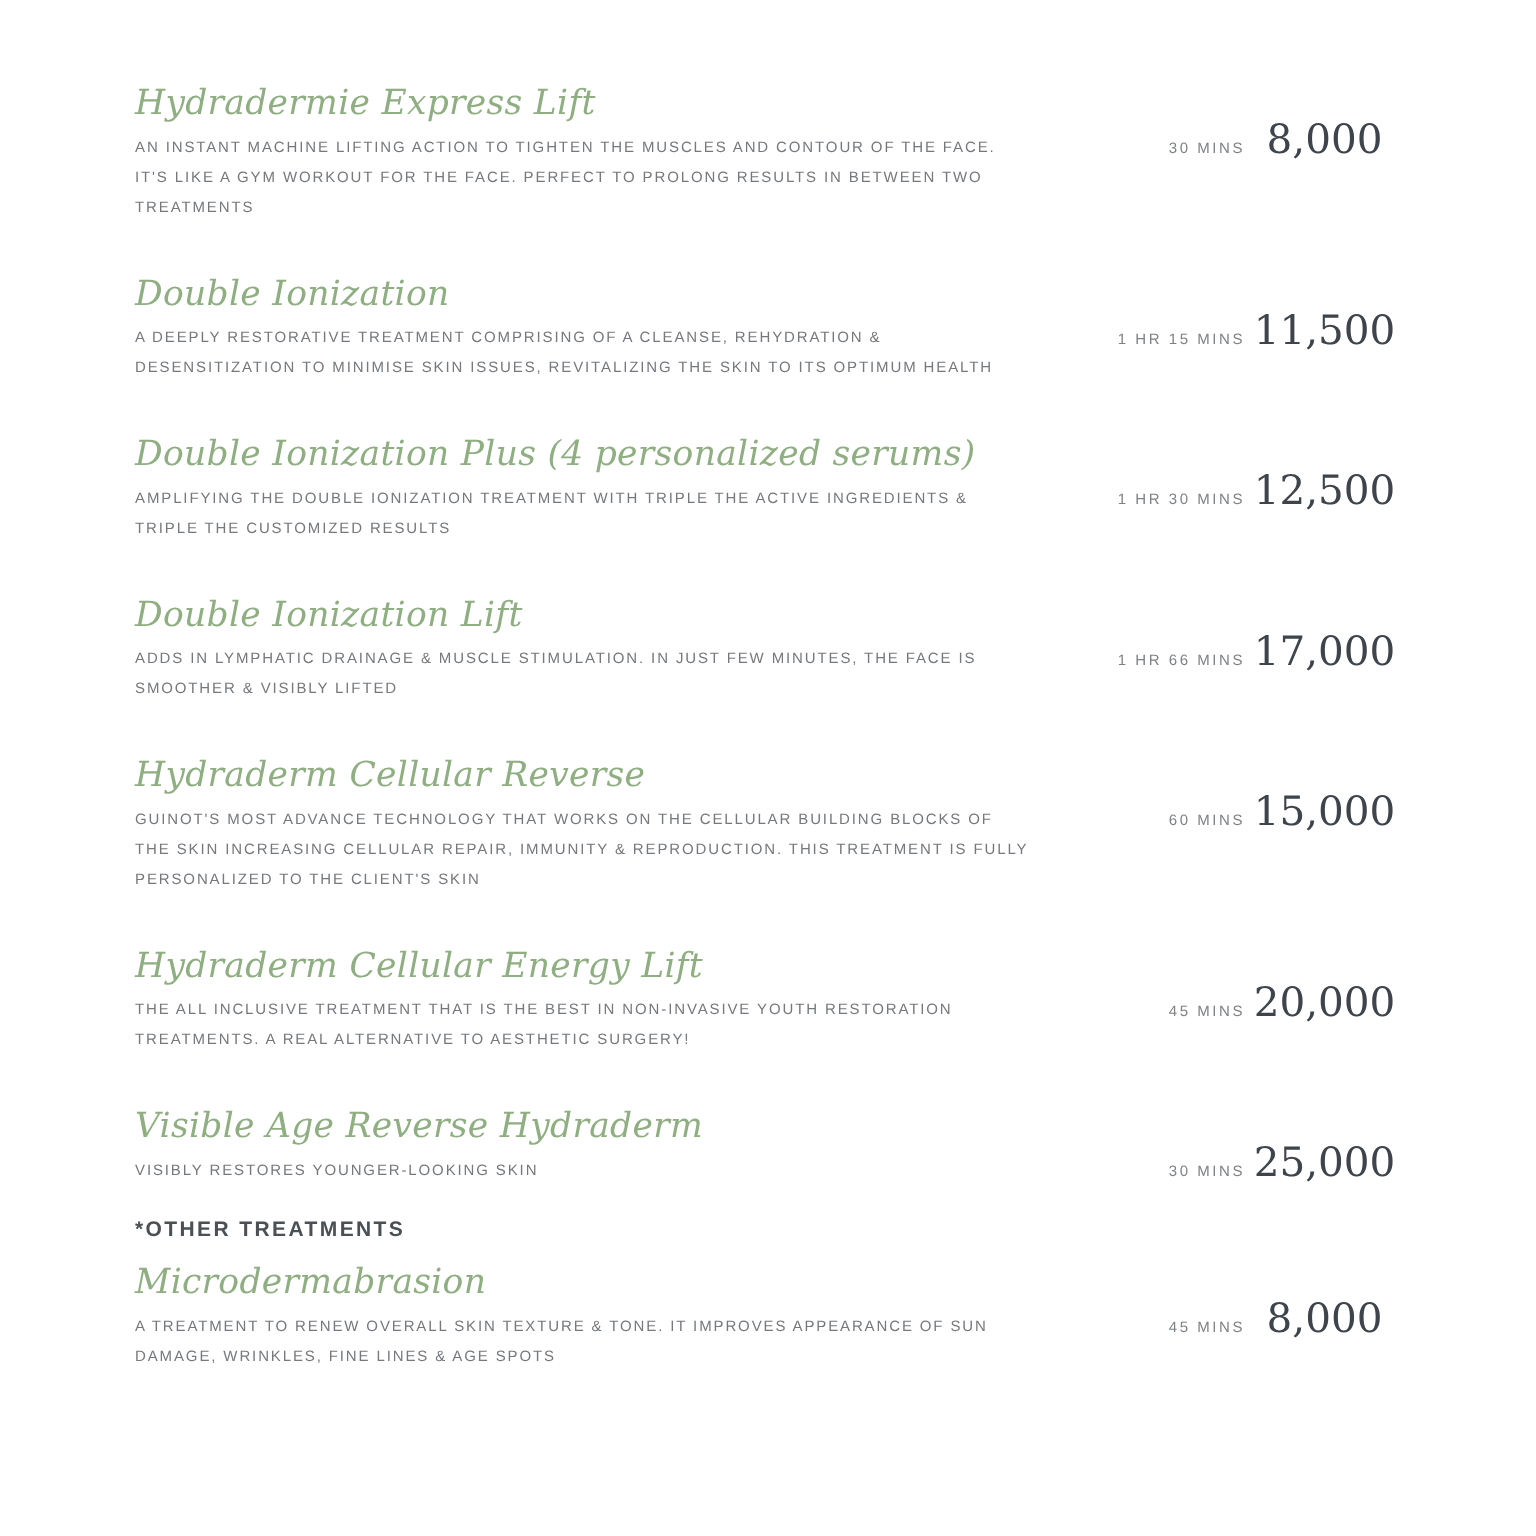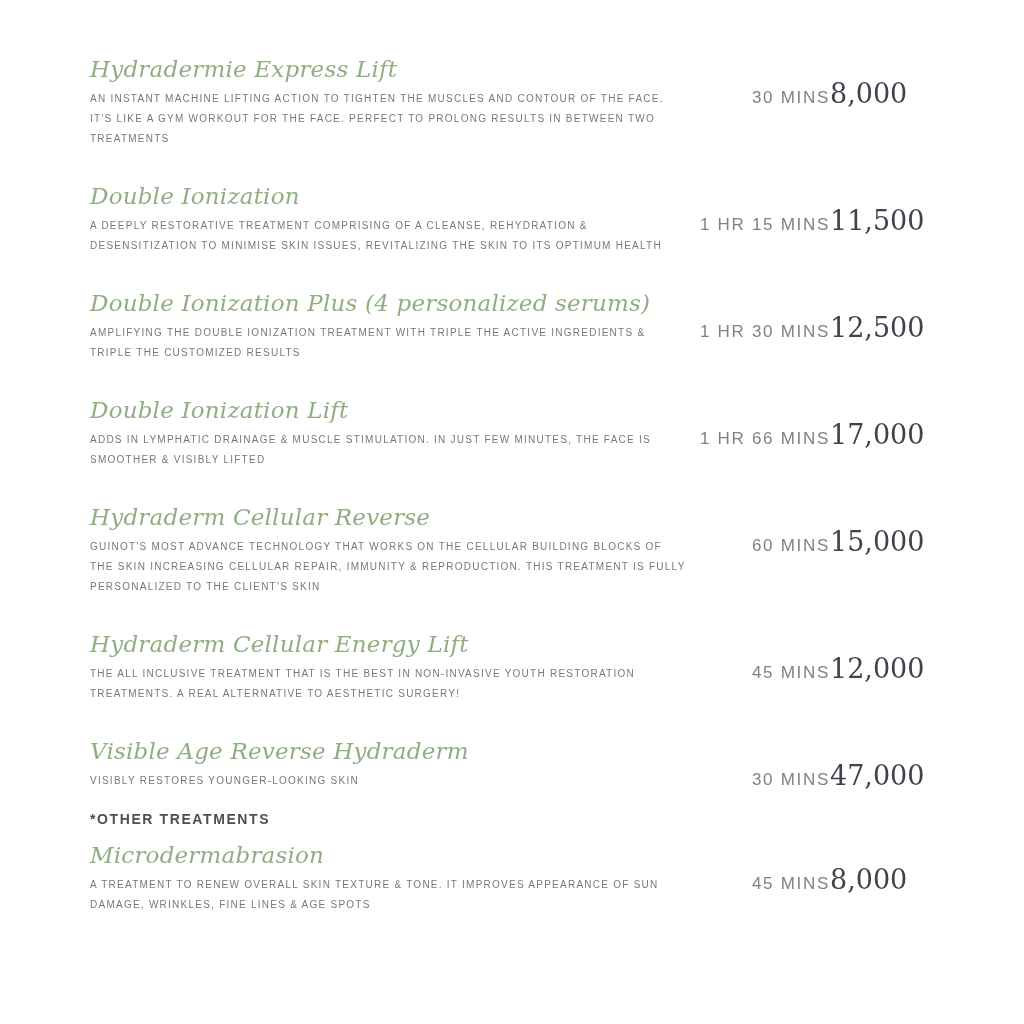--- a/index.html
+++ b/index.html
@@ -52,29 +52,29 @@
     color: #75797D;
   }
   .right {
     flex: 1;
     display: flex;
     justify-content: flex-end;
     align-items: baseline;
     padding-top: 23px;
   }
   .tdur {
-    font-size: 17px;
+    font-size: 10px;
     letter-spacing: 1.7px;
     color: #7E8285;
     white-space: nowrap;
   }
   .tprice {
     width: 106px;
     flex: 0 0 106px;
-    text-align: left;
+    text-align: center;
     font-family: "DejaVu Serif", serif;
     font-weight: normal;
     font-size: 27px;
     line-height: 30px;
     color: #3E444B;
     white-space: nowrap;
   }
   .section-header {
     font-size: 14px;
     font-weight: bold;
@@ -144,32 +144,32 @@
       </div>
     </div>
 
     <div class="row">
       <div class="left">
         <h2 class="tname">Hydraderm Cellular Energy Lift</h2>
         <p class="tdesc">THE ALL INCLUSIVE TREATMENT THAT IS THE BEST IN NON-INVASIVE YOUTH RESTORATION TREATMENTS. A REAL ALTERNATIVE TO AESTHETIC SURGERY!</p>
       </div>
       <div class="right">
         <span class="tdur">45 MINS</span>
-        <span class="tprice">12,000</span>
+        <span class="tprice">20,000</span>
       </div>
     </div>
 
     <div class="row tight">
       <div class="left">
         <h2 class="tname">Visible Age Reverse Hydraderm</h2>
         <p class="tdesc">VISIBLY RESTORES YOUNGER-LOOKING SKIN</p>
       </div>
       <div class="right">
         <span class="tdur">30 MINS</span>
-        <span class="tprice">47,000</span>
+        <span class="tprice">25,000</span>
       </div>
     </div>
 
     <div class="section-header">*OTHER TREATMENTS</div>
 
     <div class="row">
       <div class="left">
         <h2 class="tname">Microdermabrasion</h2>
         <p class="tdesc">A TREATMENT TO RENEW OVERALL SKIN TEXTURE &amp; TONE. IT IMPROVES APPEARANCE OF SUN DAMAGE, WRINKLES, FINE LINES &amp; AGE SPOTS</p>
       </div>

